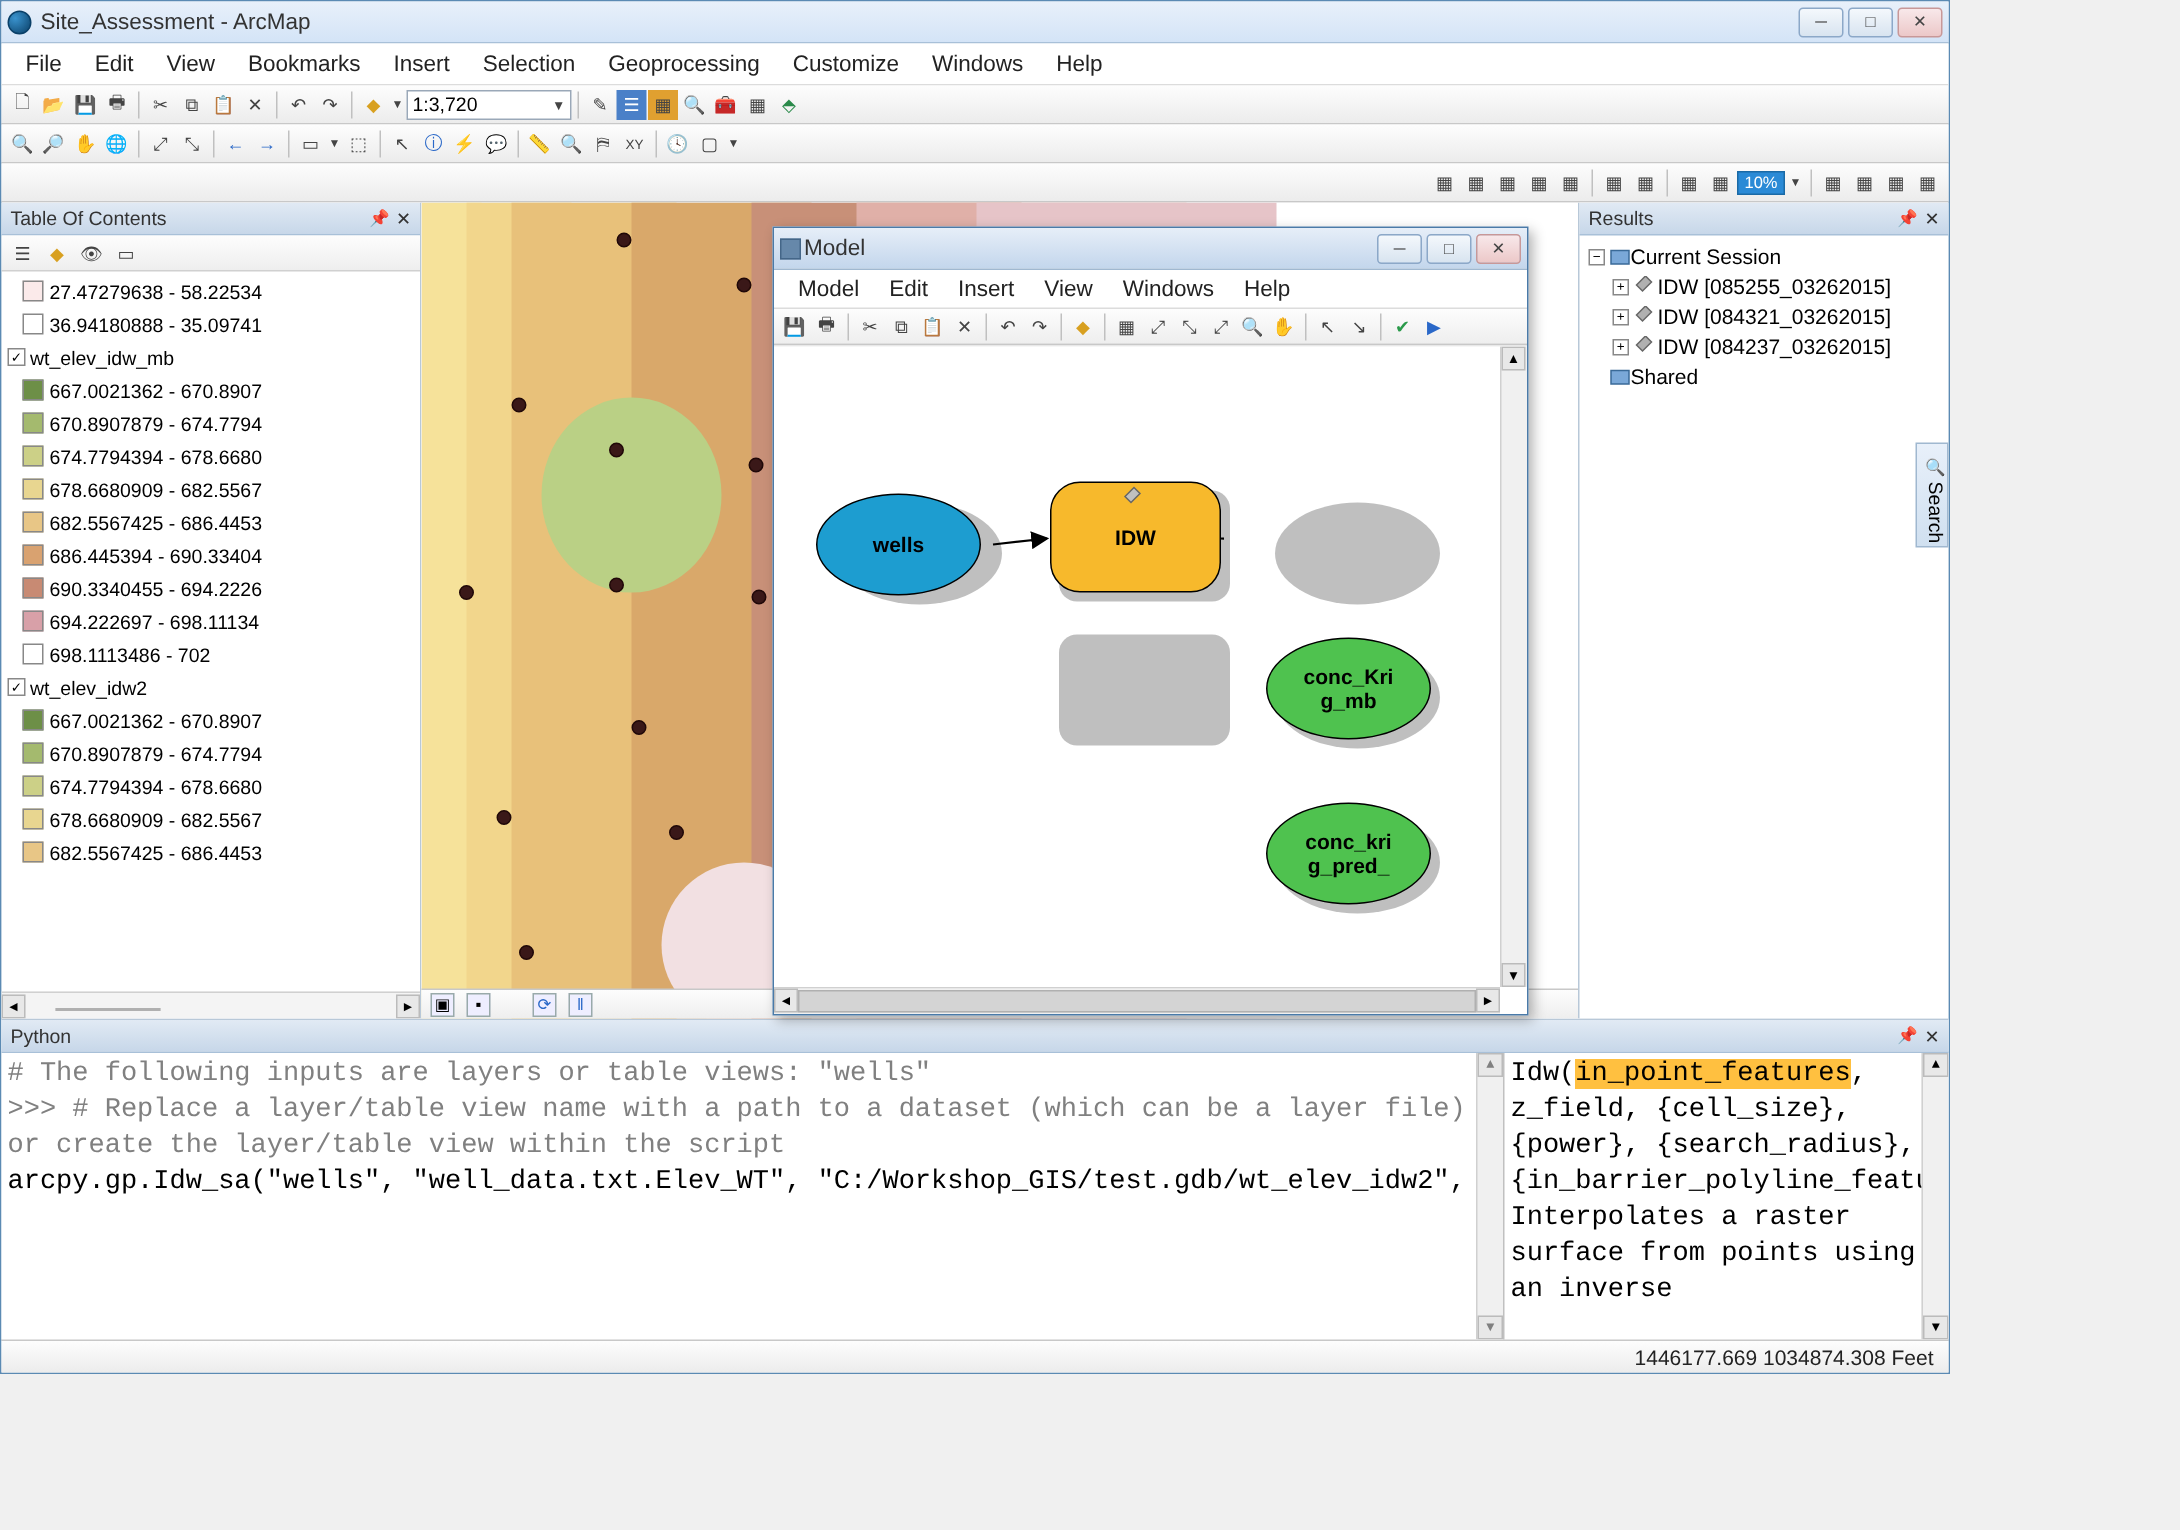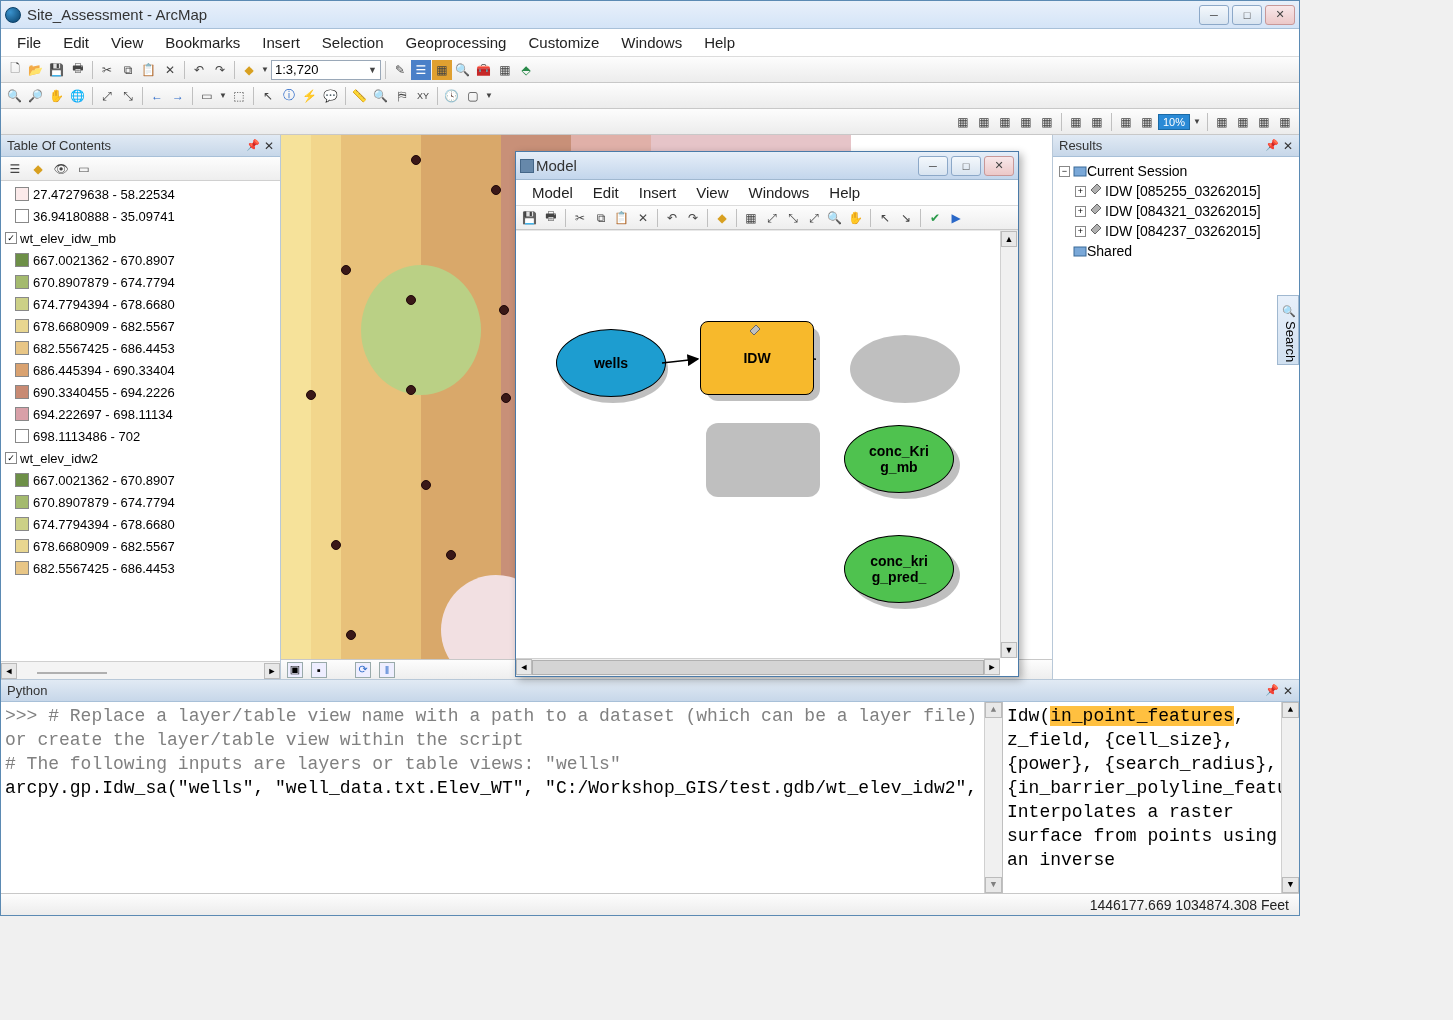--- a/index.html
+++ b/index.html
@@ -239,21 +239,21 @@
     height:28px;background:linear-gradient(#e6eef8,#c3d6ec);
     display:flex;align-items:center;padding:0 4px;
     border-bottom:1px solid #a0b8d0;
   }
   .model-titlebar .t{font-size:15px;color:#333;margin-left:2px;}
   .model-menubar{height:26px;display:flex;align-items:center;padding:0 6px;border-bottom:1px solid #dcdcdc;}
   .model-toolbar{height:24px;background:linear-gradient(#fdfdfd,#eee);border-bottom:1px solid #c8c8c8;display:flex;align-items:center;padding:0 4px;gap:1px;}
   .model-canvas{flex:1;background:#fff;position:relative;overflow:hidden;border-top:1px solid #e8e8e8;}
   .model-canvas-inner{position:absolute;inset:0 18px 18px 0;background:#fff;}
   .node-ell{position:absolute;border-radius:50%;border:1.5px solid #000;display:flex;align-items:center;justify-content:center;text-align:center;font-weight:bold;font-size:14px;line-height:16px;}
-  .node-rect{position:absolute;border-radius:8px;border:1.5px solid #000;display:flex;align-items:center;justify-content:center;text-align:center;font-weight:bold;font-size:14px;}
+  .node-rect{position:absolute;border-radius:20px;border:1.5px solid #000;display:flex;align-items:center;justify-content:center;text-align:center;font-weight:bold;font-size:14px;}
   .shadow-el{position:absolute;border-radius:50%;background:rgba(0,0,0,0.25);}
   .shadow-rc{position:absolute;border-radius:12px;background:rgba(0,0,0,0.25);}
   .arr-svg{position:absolute;inset:0;pointer-events:none;}
   .model-hscroll{position:absolute;bottom:0;left:0;right:18px;height:18px;background:#f0f0f0;border-top:1px solid #d0d0d0;display:flex;}
   .model-vscroll{position:absolute;right:0;top:0;bottom:18px;width:18px;background:#f0f0f0;border-left:1px solid #d0d0d0;}
   .sc-btn{width:16px;height:16px;border:1px solid #bbb;background:#e8e8e8;font-size:9px;display:flex;align-items:center;justify-content:center;}
   .sc-track{flex:1;background:#f0f0f0;position:relative;}
   .sc-thumb{position:absolute;background:#d4d4d4;border:1px solid #b0b0b0;}
   .mb-icon{width:14px;height:14px;background:#68a;border:1px solid #468;}
   svg.icon{width:14px;height:14px;}
@@ -559,22 +559,22 @@
 
   <div class="python-panel">
     <div class="panel-header">
       <span>Python</span>
       <span class="pin">📌</span>
       <span class="x">✕</span>
     </div>
     <div class="python-body">
       <div class="py-left">
         <div id="py-left-content">
+            <div class="line"># The following inputs are layers or table views: "wells"</div>
             <div class="line">&gt;&gt;&gt; # Replace a layer/table view name with a path to a dataset (which can be a layer file) or create the layer/table view within the script</div>
-            <div class="line"># The following inputs are layers or table views: "wells"</div>
             <div class="line black">arcpy.gp.Idw_sa("wells", "well_data.txt.Elev_WT", "C:/Workshop_GIS/test.gdb/wt_elev_idw2",</div>
           </div>
         <div class="inner-scroll">
           <div class="up">▲</div>
           <div class="dn">▼</div>
         </div>
       </div>
       <div class="py-right">
         <span>Idw(</span><span class="hl">in_point_features</span><span id="py-right-rest">, z_field, {cell_size}, {power}, {search_radius}, {in_barrier_polyline_features})
   Interpolates a raster surface from points using an inverse</span>
@@ -638,21 +638,21 @@
     <div class="model-canvas">
       <div class="model-canvas-inner">
 
         <div class="shadow-el" style="left:42px;top:104px;width:110px;height:68px;"></div>
         <div class="shadow-rc" style="left:190px;top:96px;width:114px;height:74px;"></div>
         <div class="shadow-el" style="left:334px;top:104px;width:110px;height:68px;"></div>
         <div class="shadow-rc" style="left:190px;top:192px;width:114px;height:74px;"></div>
         <div class="shadow-el" style="left:334px;top:200px;width:110px;height:68px;"></div>
         <div class="shadow-el" style="left:334px;top:310px;width:110px;height:68px;"></div>
 
-        <div class="node-ell" style="left:40px;top:98px;width:110px;height:68px;background:#1d9dd0;">
+        <div class="node-ell" style="left:28px;top:98px;width:110px;height:68px;background:#1d9dd0;">
             <span>wells</span>
           </div>
         <div class="node-rect" style="left:184px;top:90px;width:114px;height:74px;background:#f7b92c;">
             <span>IDW</span>
           </div>
         <div class="node-ell" style="left:328px;top:194px;width:110px;height:68px;background:#4fc24f;white-space:pre;"><span>conc_Kri
 g_mb</span></div>
         <div class="node-ell" style="left:328px;top:304px;width:110px;height:68px;background:#4fc24f;white-space:pre;"><span>conc_kri
 g_pred_</span></div>
 

